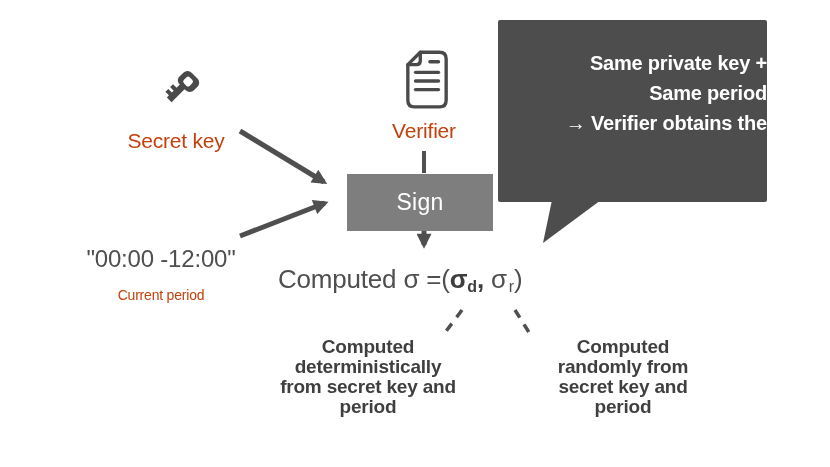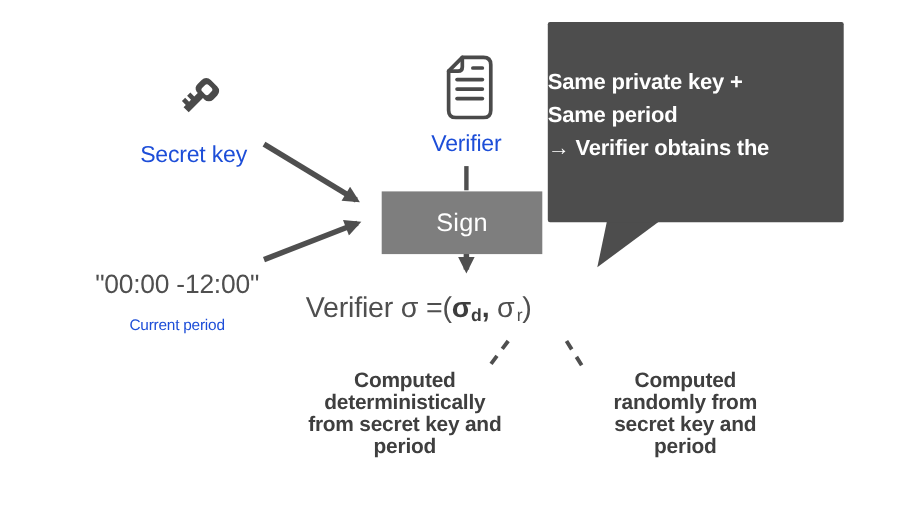--- a/index.html
+++ b/index.html
@@ -1,20 +1,20 @@
 <!DOCTYPE html>
 <html><head>
 <meta charset="utf-8">
 <style>
   html,body{margin:0;padding:0;background:#ffffff;}
   .stage{
     position:relative;width:830px;height:467px;background:#ffffff;overflow:hidden;
     font-family:"Liberation Sans", sans-serif;color:#565656;
   }
-  .lbl{position:absolute;text-align:center;color:#1d4ed8;letter-spacing:-0.2px;}
+  .lbl{position:absolute;text-align:center;color:#c2410c;letter-spacing:-0.2px;}
   .pre{white-space:pre-line;}
   .overlay{position:absolute;left:0;top:0;width:830px;height:467px;pointer-events:none;}
 
   .key-wrap{position:absolute;left:161px;top:62px;width:40px;height:52px;
     transform:rotate(45deg);transform-origin:50% 50%;}
   .doc-wrap{position:absolute;left:404px;top:48px;width:46px;height:64px;}
 
   .secret-key{left:96px;top:129px;width:160px;font-size:21px;}
   .message{left:344px;top:119px;width:160px;font-size:21px;}
 
@@ -28,21 +28,21 @@
   .formula{position:absolute;left:278px;top:262px;font-size:26px;color:#4f4f4f;
     letter-spacing:-0.2px;line-height:34px;}
   .formula .grp{}
   .formula .b{font-weight:700;color:#3d3d3d;}
   .formula sub{font-size:16px;line-height:0;vertical-align:-4px;}
   .formula .comma{padding-right:7px;}
   .formula .subr{margin-left:2px;}
 
   .bubble{position:absolute;left:498px;top:20px;width:269px;height:182px;
     background:#4d4d4d;border-radius:2px;color:#ffffff;font-weight:700;
-    font-size:20px;line-height:30px;text-align:left;padding-top:40px;
+    font-size:20px;line-height:30px;text-align:right;padding-top:28px;
     box-sizing:border-box;letter-spacing:-0.2px;}
   .bubble sub{font-size:13px;line-height:0;vertical-align:-3px;}
 
   .ann{position:absolute;top:337px;width:210px;text-align:center;font-weight:700;
     font-size:19px;line-height:20px;color:#3f3f3f;letter-spacing:-0.2px;}
   .ann-left{left:263px;}
   .ann-right{left:518px;}
 </style>
 </head>
 <body>
@@ -87,21 +87,21 @@
   <div class="lbl message">Verifier</div>
 
   <div class="sign-box">
     <span>Sign</span>
   </div>
 
   <div class="lbl period-value">"00:00 -12:00"</div>
   <div class="lbl period-label">Current period</div>
 
   <div class="formula">
-    <span>Verifier σ =</span><span class="grp"><span>(</span><span class="b">σ</span><sub class="b">d</sub><span class="b comma">,</span><span>σ</span><sub class="subr">r</sub><span>)</span></span>
+    <span>Computed σ =</span><span class="grp"><span>(</span><span class="b">σ</span><sub class="b">d</sub><span class="b comma">,</span><span>σ</span><sub class="subr">r</sub><span>)</span></span>
   </div>
 
   <div class="bubble">
     <div class="pre">Same private key +
 Same period
 → Verifier obtains the</div>
   </div>
 
   <div class="ann ann-left pre">Computed
 deterministically

